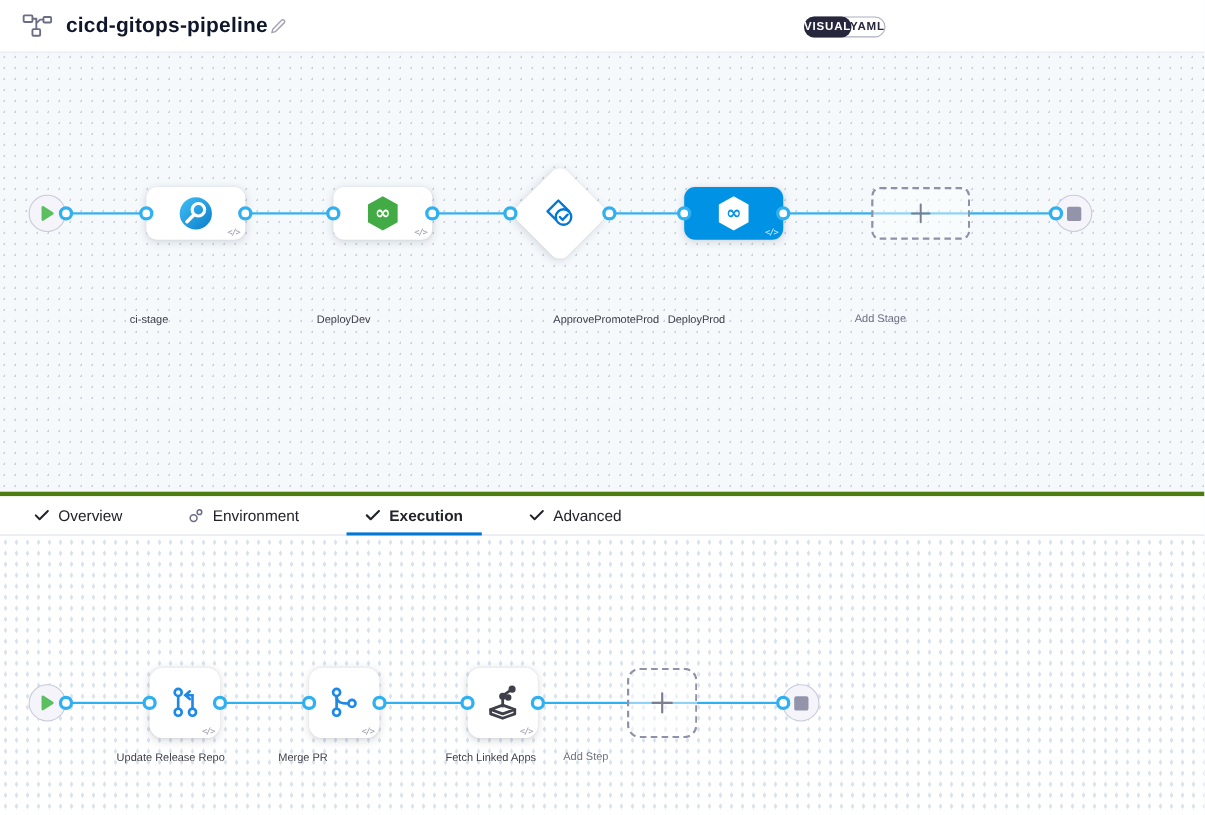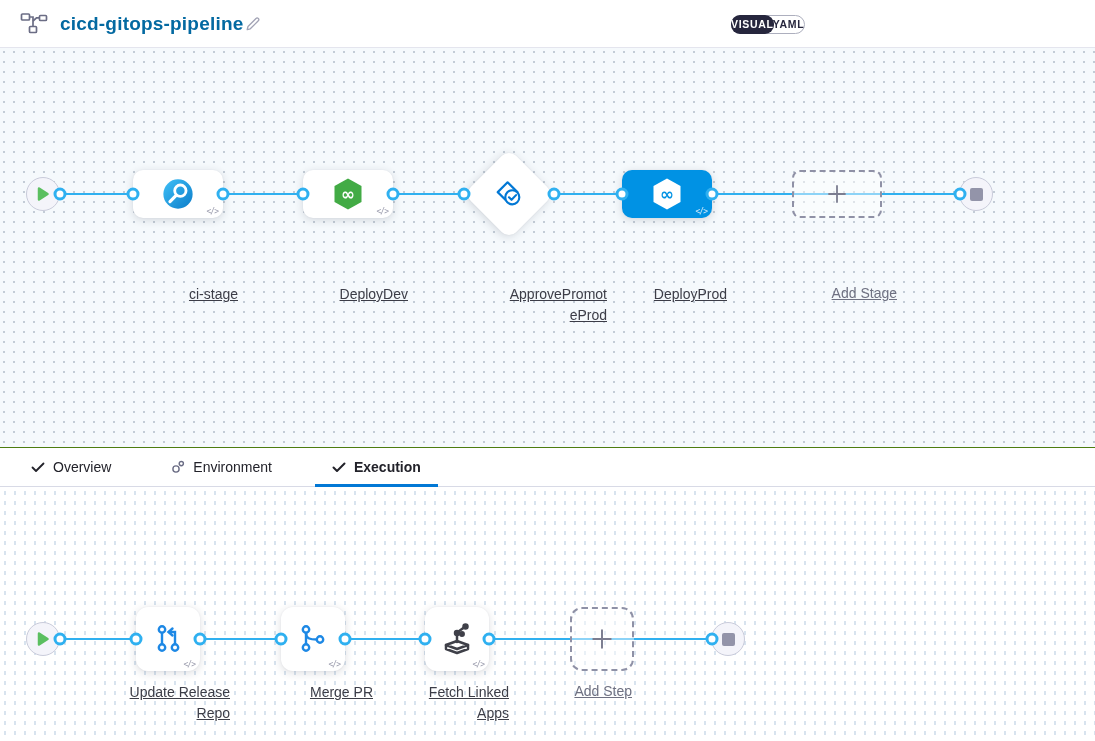--- a/index.html
+++ b/index.html
@@ -8,21 +8,21 @@
     width:1095px; height:741px; position:relative; overflow:hidden;
     font-family:"Liberation Sans", sans-serif; background:#fff;
   }
 
   
   .header {
     position:absolute; top:0; left:0; width:1095px; height:48px;
     background:#fff; border-bottom:1px solid #e4e5ee;
     display:flex; align-items:center; padding:0 20px;
   }
-  .page-title { font-size:19px; font-weight:bold; color:#0369a1; margin:0 2px 0 12px; letter-spacing:.2px; }
+  .page-title { font-size:19px; font-weight:bold; color:#0f172a; margin:0 2px 0 12px; letter-spacing:.2px; }
   .edit-pencil { cursor:pointer; display:flex; align-items:center; }
   .view-toggle {
     position:absolute; left:731px; top:15px; height:19px;
     display:flex; align-items:stretch; border:1px solid #adafbe; border-radius:10px; background:#fff;
   }
   .toggle-seg { font-size:10.5px; font-weight:bold; letter-spacing:.7px; line-height:17px;
     padding:0 0; color:#26263d; cursor:pointer; }
   .toggle-seg.selected { background:#26263d; color:#fff; border-radius:9px; margin:-1px; line-height:19px; }
 
   
@@ -69,29 +69,29 @@
   .add-node {
     position:absolute; border:2px dashed #8f91a6; border-radius:10px;
     background:rgba(255,255,255,.45);
     display:flex; align-items:center; justify-content:center; cursor:pointer;
   }
   .code-badge {
     position:absolute; right:5px; bottom:2px; font-size:8px; color:#9b9cad;
     font-family:"DejaVu Sans Mono", monospace; letter-spacing:-1px;
   }
   .node-label {
-    position:absolute; font-size:14px; color:#3c3d47; text-align:right; line-height:1.5;text-decoration:underline;
+    position:absolute; font-size:10px; color:#3c3d47; text-align:left; line-height:1.5;
   }
   .node-label.add-label { color:#6e7081; }
   .node-label.breakable { overflow-wrap:anywhere;margin-left:46px; }
 
   
   .tabbar {
     position:absolute; top:447px; left:0; width:1095px; height:40px; background:#fff;
-    border-top:1px solid #4d7c0f; border-bottom:1px solid #d8dae6;
+    border-top:4px solid #4d7c0f; border-bottom:1px solid #d8dae6;
     display:flex; align-items:stretch; padding-left:14px;
   }
   .tab {
     position:relative; display:flex; align-items:center; gap:8px;
     padding:0 17px; margin-right:26px; font-size:14px; color:#22222a; cursor:pointer;
   }
   .tab.active { font-weight:bold; }
   .tab.active::after {
     content:""; position:absolute; left:0; right:0; bottom:-1px; height:3px; background:#0278d5;
   }
@@ -210,20 +210,26 @@
       <circle cx="10.3" cy="3.6" r="2.1"></circle>
     </svg>
     <span>Environment</span>
   </div>
   <div class="tab active">
     <svg width="14" height="11" viewBox="0 0 14 11">
       <path d="M1.5 5.5 L5 9 L12.5 1.5" fill="none" stroke="#22222a" stroke-width="2" stroke-linecap="round" stroke-linejoin="round"></path>
     </svg>
     <span>Execution</span>
   </div>
+  <div class="tab">
+    <svg width="14" height="11" viewBox="0 0 14 11">
+      <path d="M1.5 5.5 L5 9 L12.5 1.5" fill="none" stroke="#22222a" stroke-width="1.8" stroke-linecap="round" stroke-linejoin="round"></path>
+    </svg>
+    <span>Advanced</span>
+  </div>
 </div>
 
 <div class="canvas canvas-exec">
   <div class="flow-line" style="left:43px; top:151px; width:685px;"></div>
 
   <div class="endpoint" style="left:26px; top:135px;">
     <svg width="14" height="16" viewBox="0 0 14 16">
       <path d="M3 2.5 L11.5 8 L3 13.5 Z" fill="#5bbf60" stroke="#5bbf60" stroke-width="2.5" stroke-linejoin="round"></path>
     </svg>
   </div>

